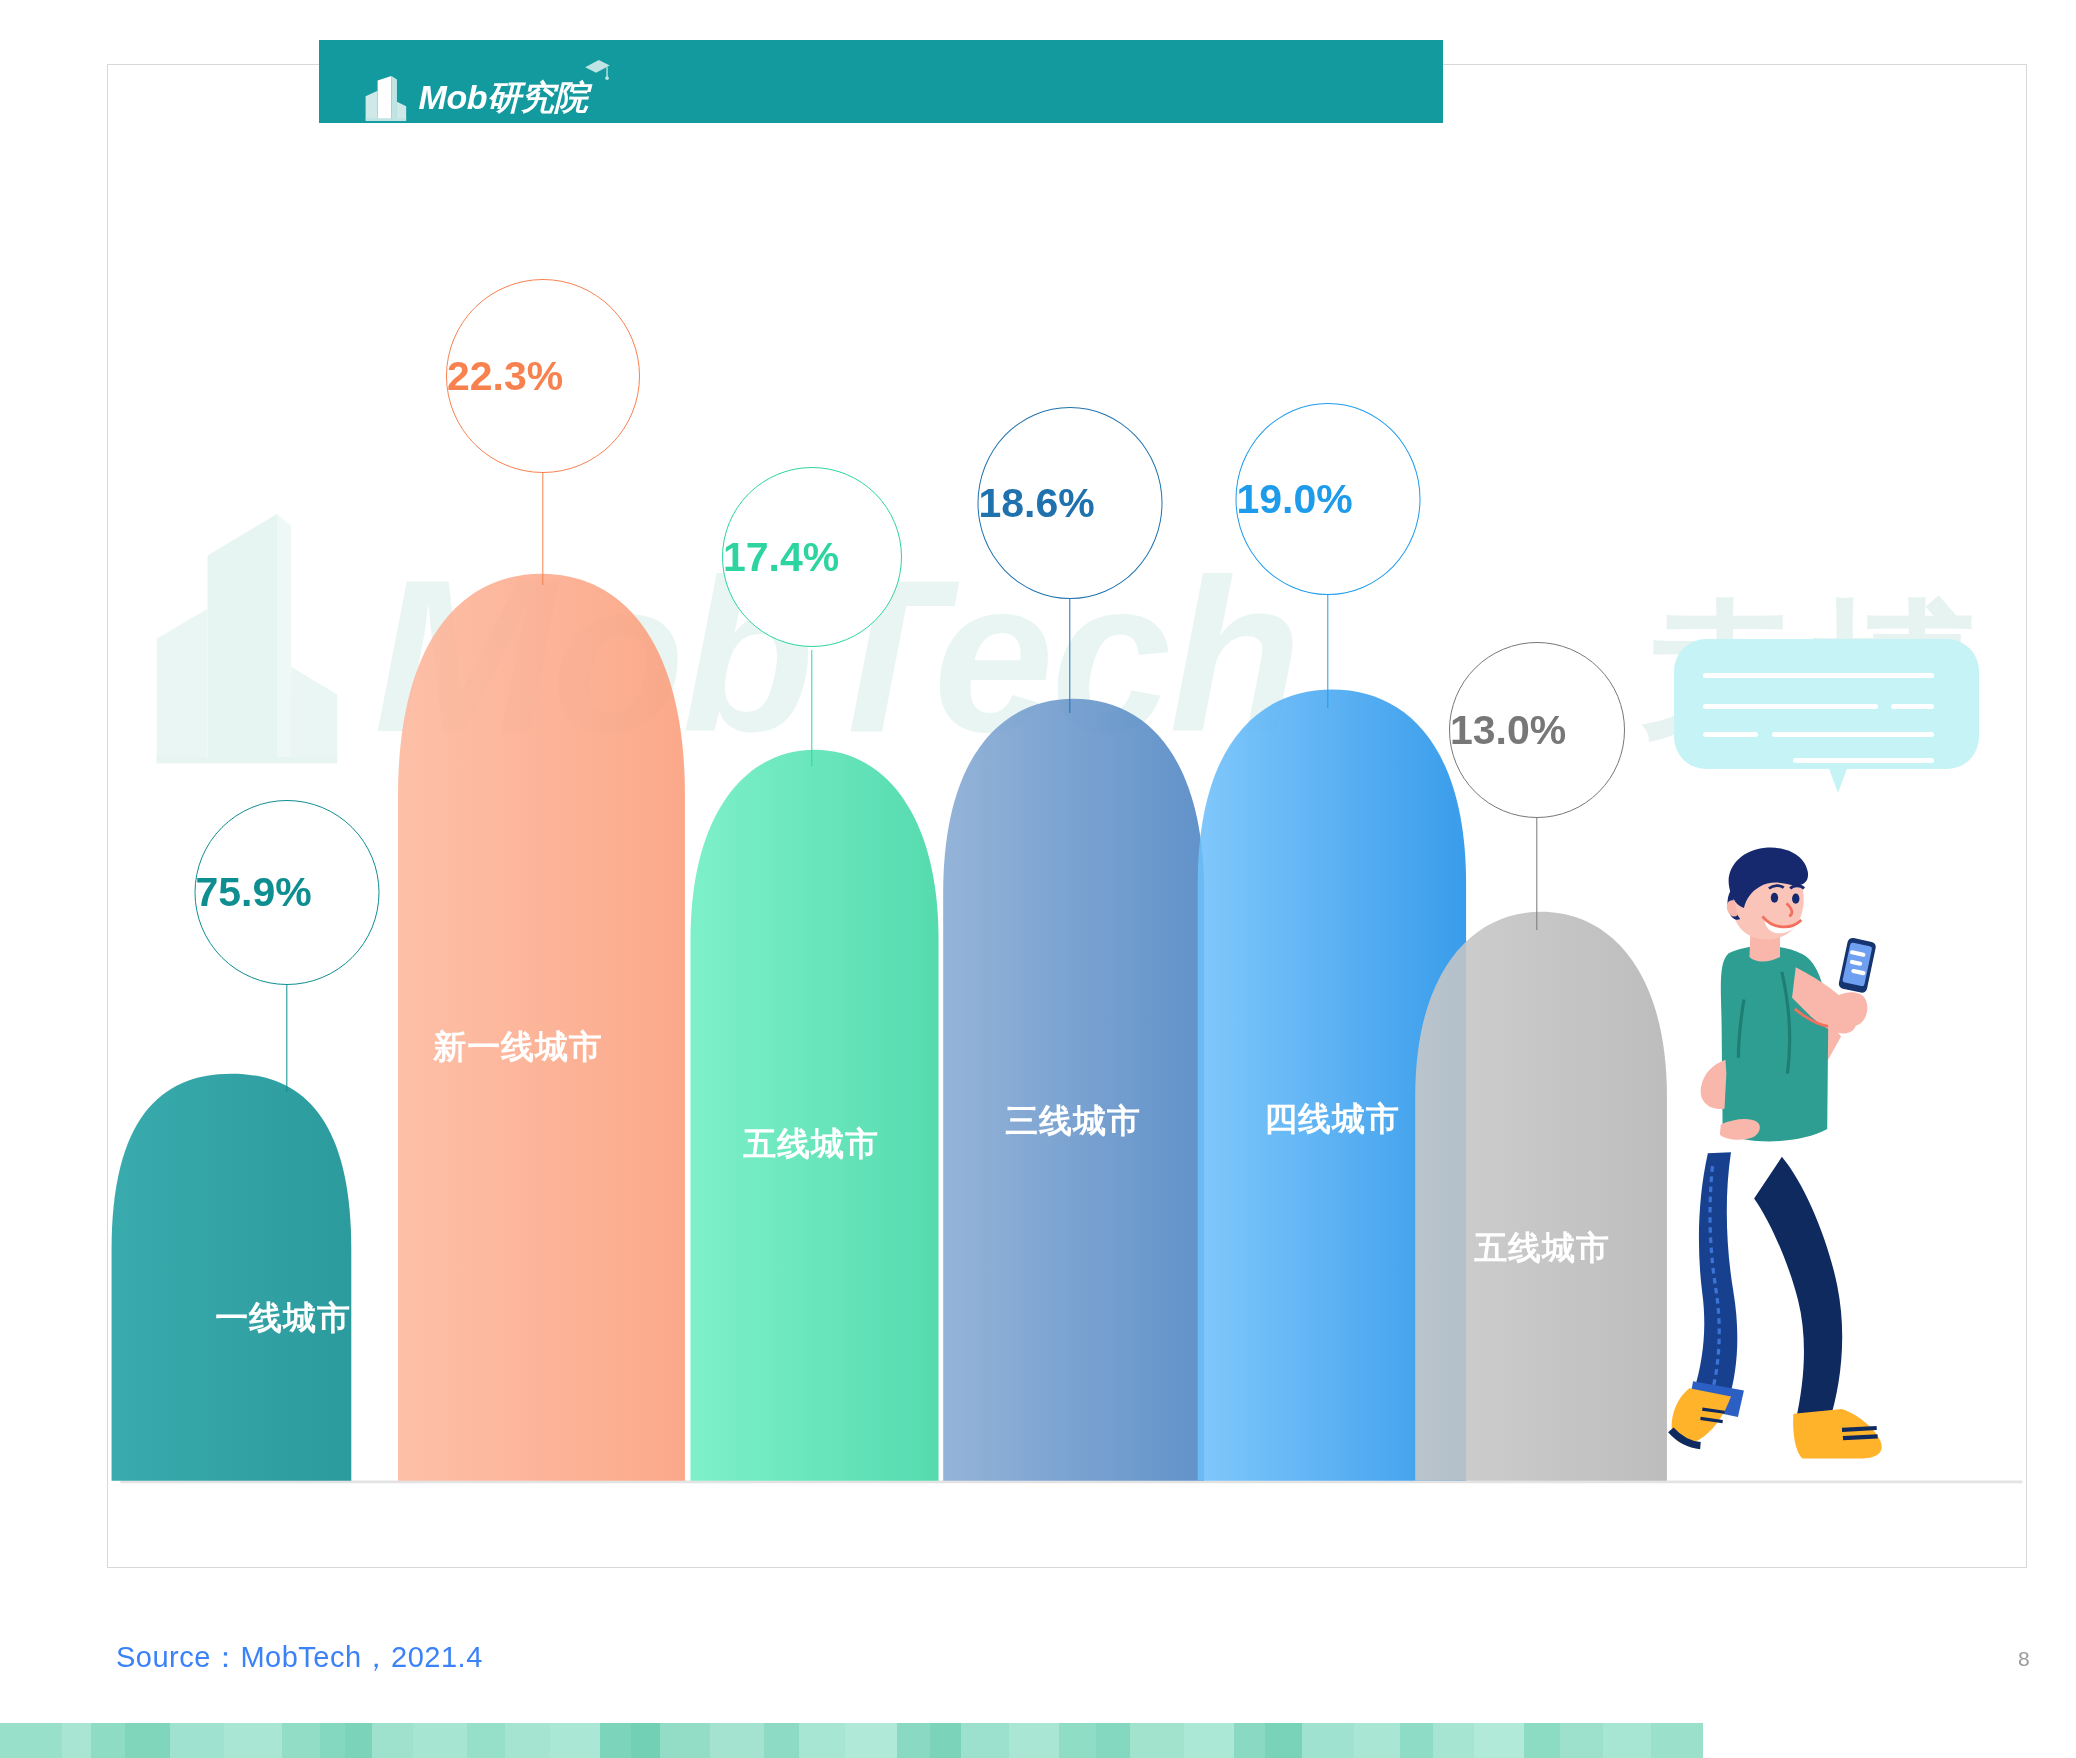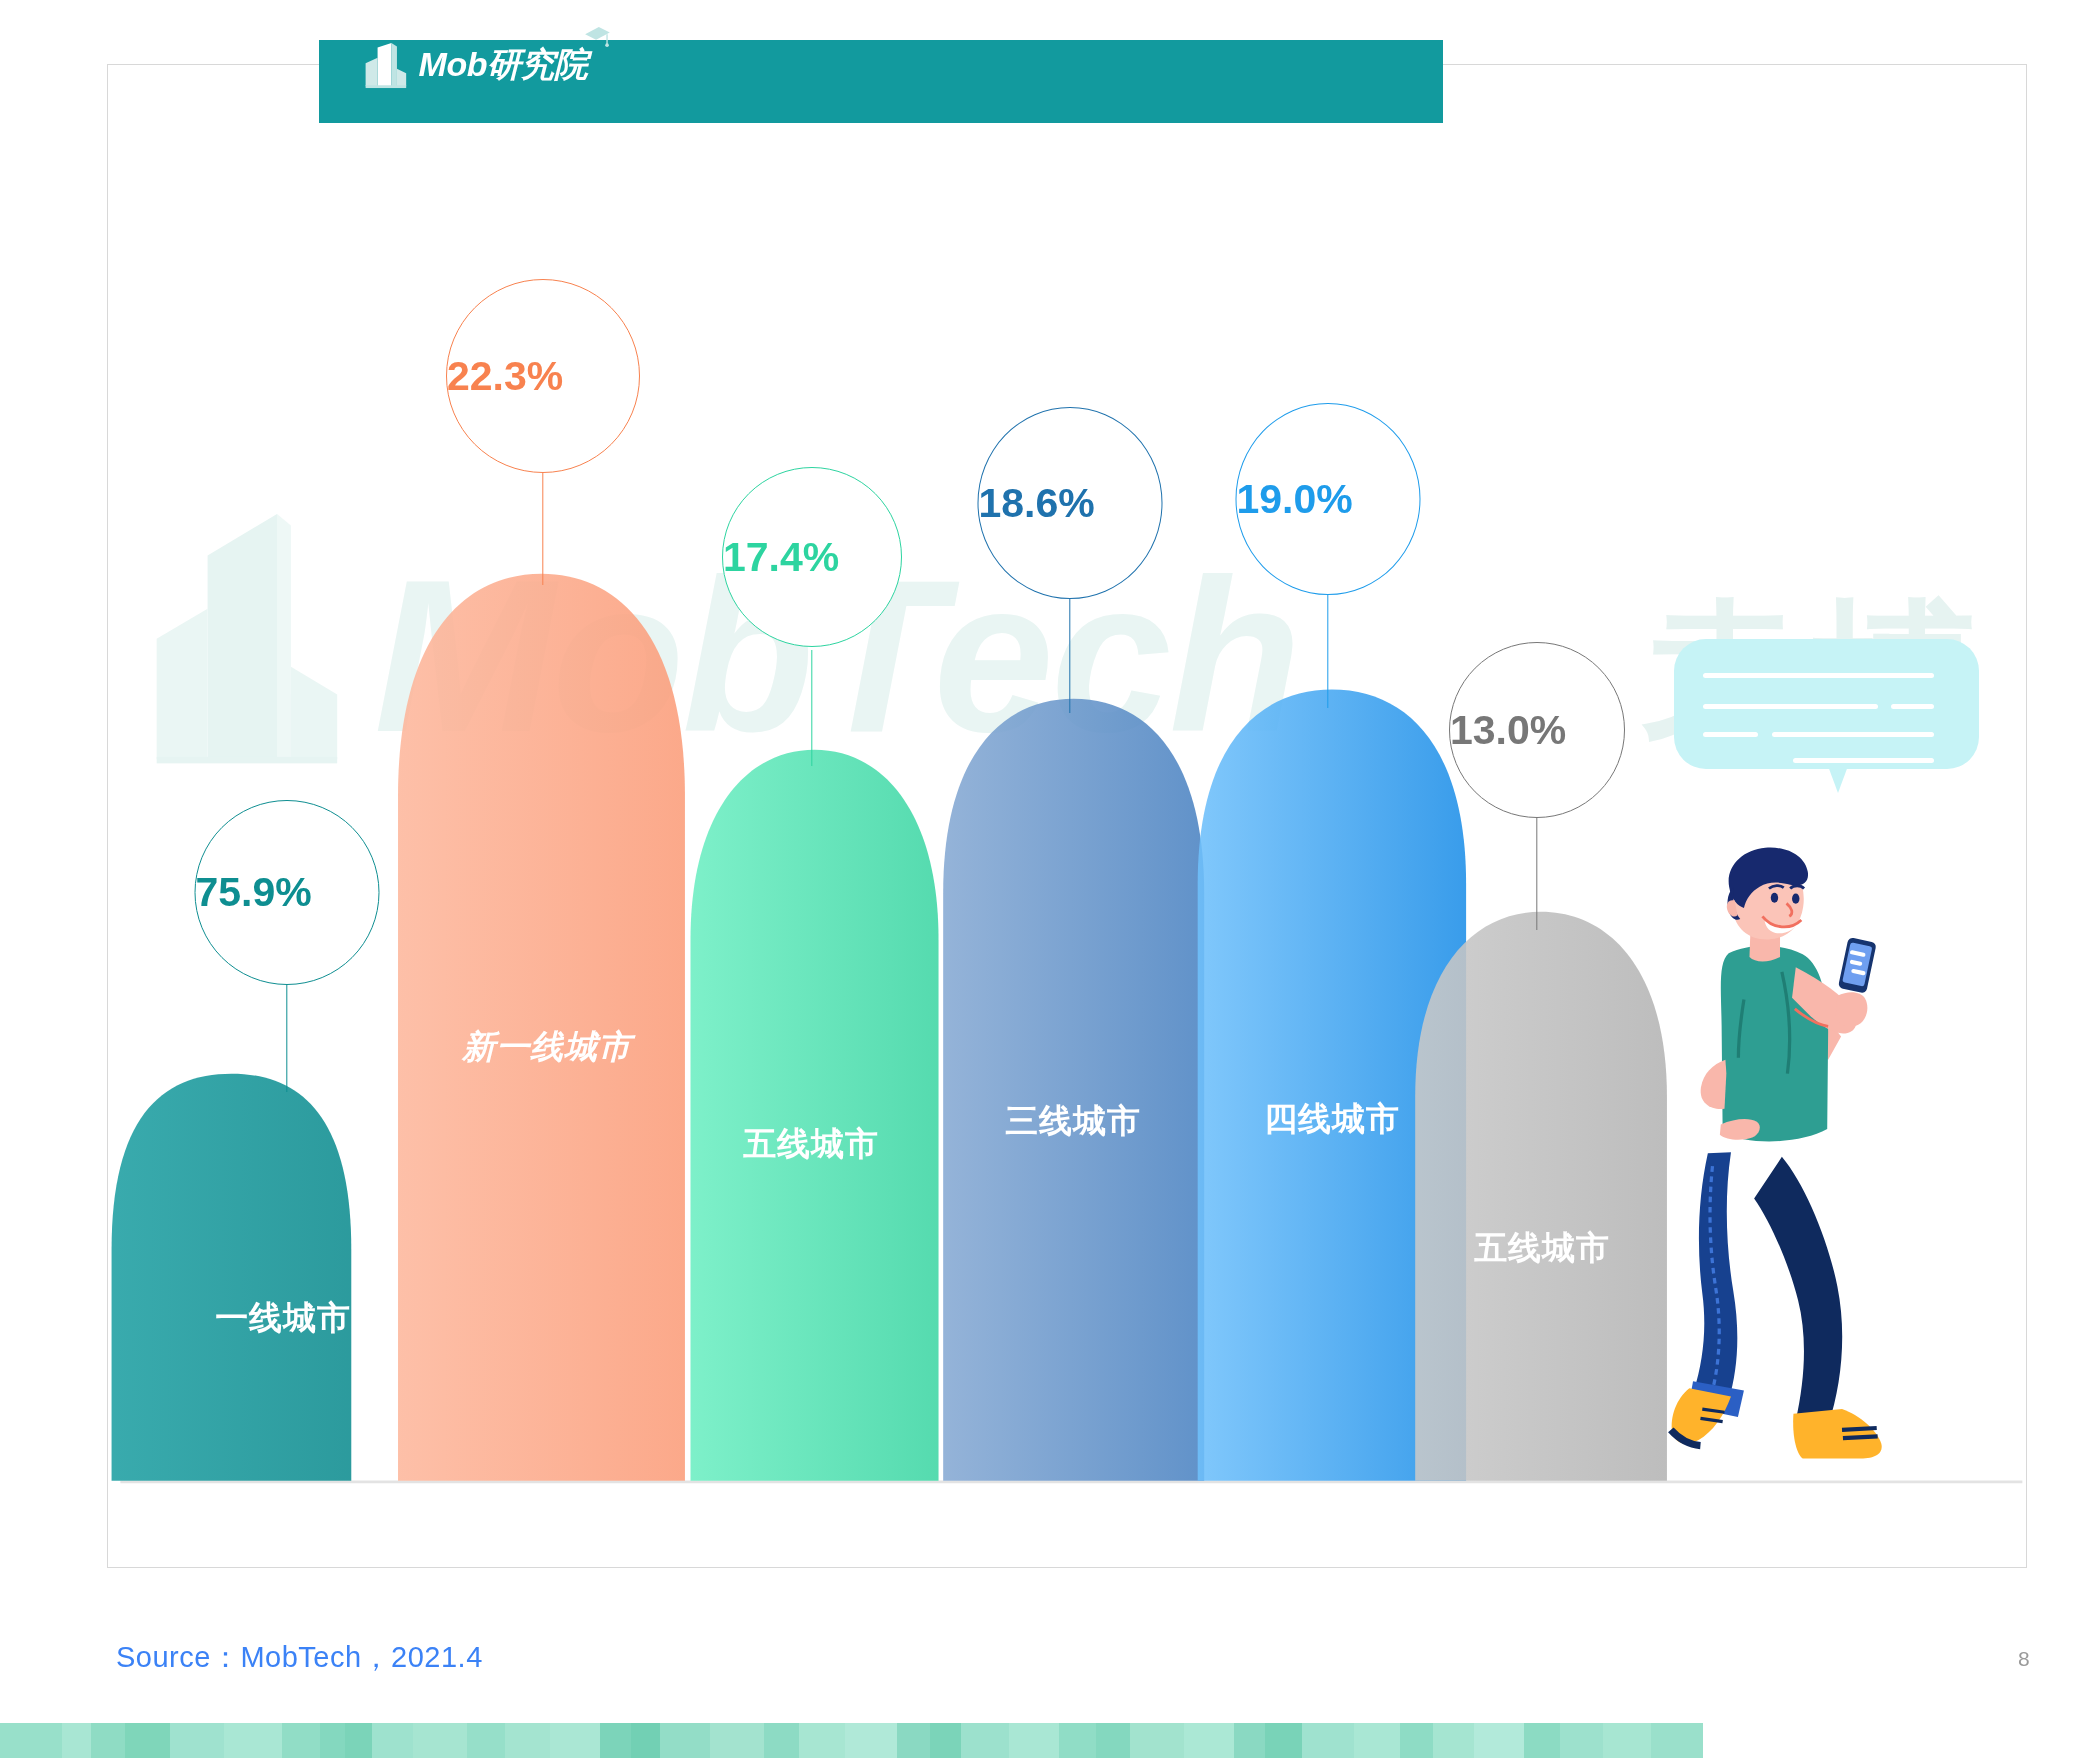--- a/index.html
+++ b/index.html
@@ -10,21 +10,21 @@
   }
   
   #slide{position:absolute;inset:0;background:#fff;}
   #frame-border{
     position:absolute;left:107px;top:64px;width:1920px;height:1504px;
     border:1.4px solid #d8d8d8;background:transparent;box-sizing:border-box;
   }
   
   #header{
     position:absolute;left:319px;top:40px;width:1124px;height:83px;
-    background:#129a9e;display:flex;align-items:flex-start;z-index:40;
+    background:#129a9e;display:flex;align-items:flex-end;z-index:40;
   }
   #logo-wrap{display:flex;align-items:center;margin-left:42px;}
   #logo-mark{position:relative;width:53px;height:50px;margin-right:4.6px;}
   #logo-text{
     color:#ffffff;font-size:34px;font-weight:bold;font-style:italic;
     letter-spacing:-0.5px;position:relative;white-space:nowrap;
   }
   #logo-cap{position:absolute;right:-24px;top:-15.7px;width:28px;height:21px;}
   #header-title{
     position:absolute;left:0;right:0;text-align:center;color:#fff;
@@ -181,21 +181,21 @@
     <span style="color:#1f72ad;">18.6%</span>
   </div>
   <div class="pct-circle" style="left:1328px;top:403px;width:185px;height:192px;border:1.9px solid #1e9ceb;">
     <span style="color:#1e9ceb;">19.0%</span>
   </div>
   <div class="pct-circle" style="left:1537px;top:642px;width:176px;height:176px;border:1.9px solid #777777;">
     <span style="color:#777777;">13.0%</span>
   </div>
 
   <div class="bar-label" style="left:283px;top:1296px;">一线城市</div>
-  <div class="bar-label" style="left:547px;top:1025px;font-style:italic;">新一线城市</div>
+  <div class="bar-label" style="left:518px;top:1025px;">新一线城市</div>
   <div class="bar-label" style="left:811px;top:1122px;">五线城市</div>
   <div class="bar-label" style="left:1073px;top:1099px;">三线城市</div>
   <div class="bar-label" style="left:1332px;top:1097px;">四线城市</div>
   <div class="bar-label" style="left:1542px;top:1226px;">五线城市</div>
 
   <svg id="person" viewBox="0 0 620 1420">
 
     <path d="M300 700 C350 760 400 880 420 980 C440 1080 430 1190 400 1280 L330 1270 C350 1180 355 1090 335 1010 C315 930 275 840 240 790 Z" fill="#0f2a5e"></path>
 
     <path d="M325 1255 L430 1245 C468 1258 505 1290 515 1320 C520 1342 500 1352 470 1352 L345 1352 C330 1340 322 1300 325 1255 Z" fill="#ffb32b"></path>

